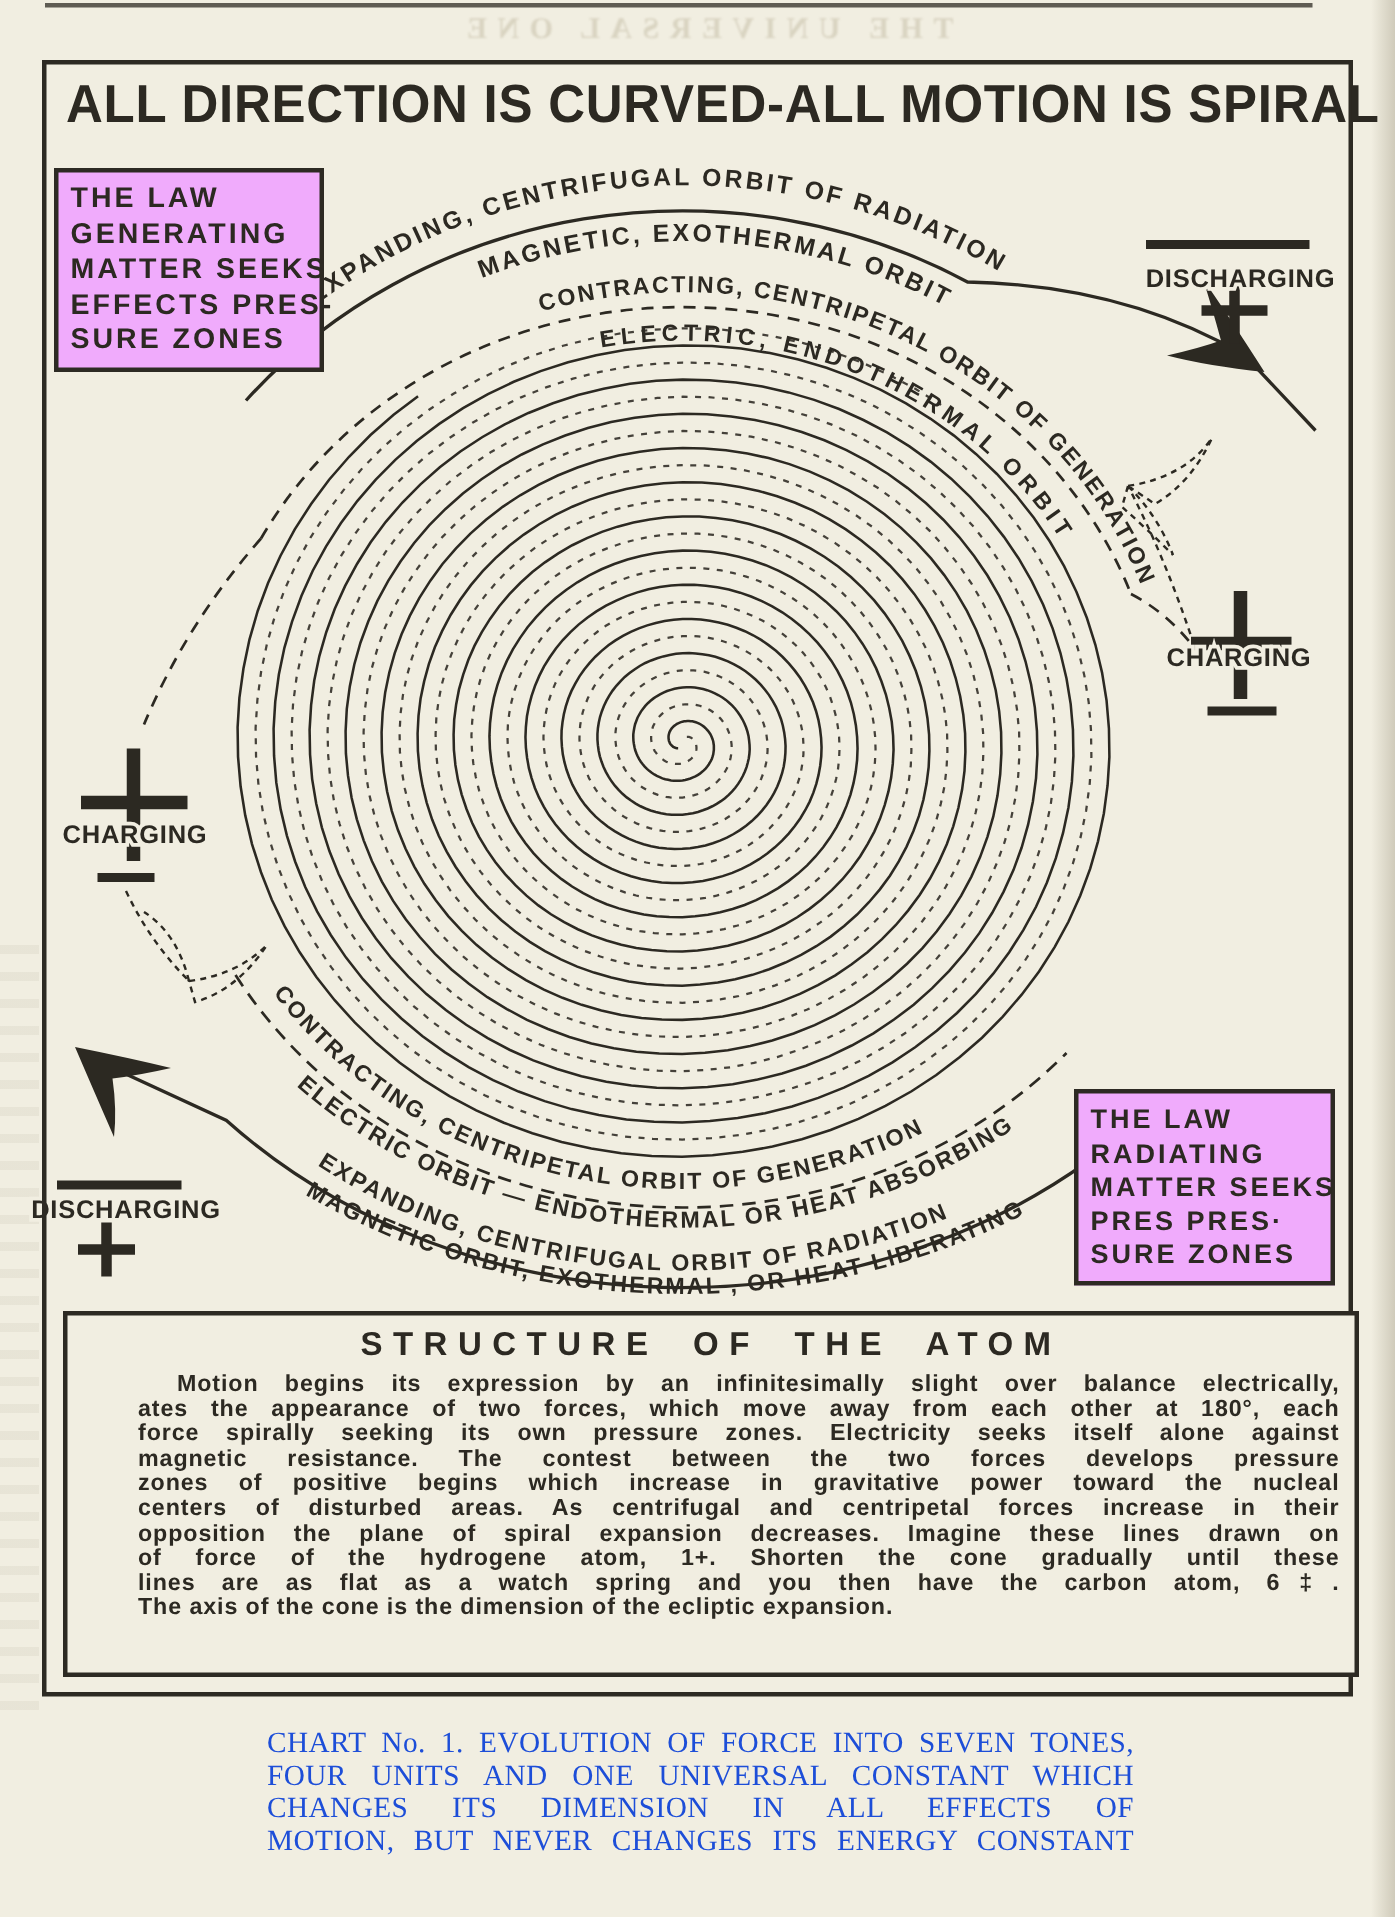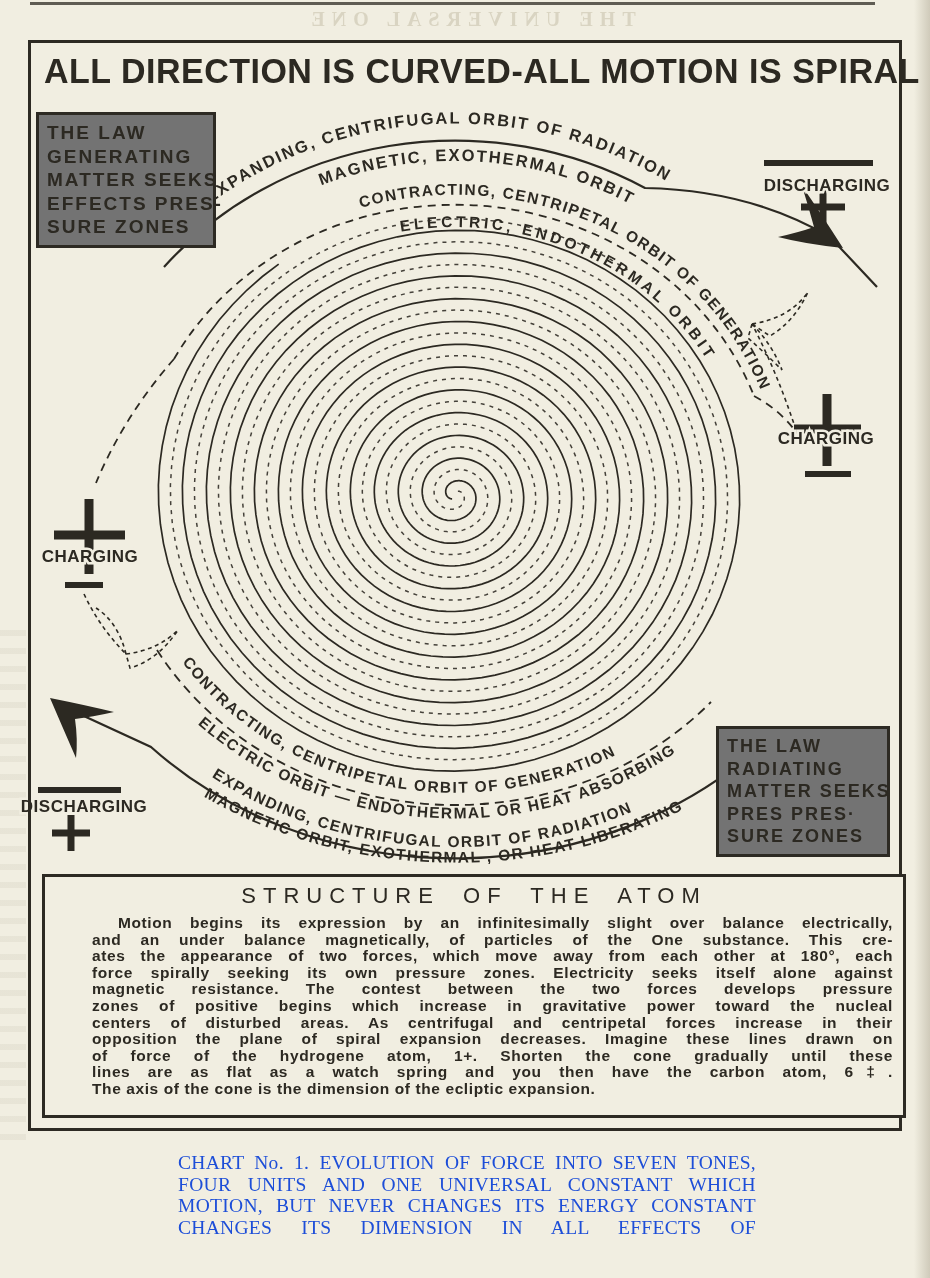--- a/index.html
+++ b/index.html
@@ -11,39 +11,39 @@
   .left-bleed{position:absolute;left:0;top:630px;width:26px;height:520px;opacity:.07;
         background:repeating-linear-gradient(to bottom,#6b6348 0 6px,transparent 6px 18px);}
   .ghost-header{position:absolute;left:285px;top:8px;width:370px;text-align:center;
         font-family:"Liberation Serif",serif;font-weight:bold;font-size:20px;letter-spacing:7px;
         color:rgba(125,112,70,.20);transform:scaleX(-1);filter:blur(.7px);}
   .chart-frame{position:absolute;left:28px;top:40px;width:868px;height:1085px;
         border:3px solid #2d2a23;}
   .chart-title{position:absolute;left:44px;top:50px;width:850px;margin:0;
         font-size:34px;font-weight:bold;letter-spacing:.5px;white-space:nowrap;
         transform:scaleY(1.05);transform-origin:top left;}
-  .law-box{position:absolute;background:#737373;border:3px solid #2d2a23;padding:6px 8px;}
+  .law-box{position:absolute;background:#f0abfc;border:3px solid #2d2a23;padding:6px 8px;}
   .law-box .ln{font-weight:bold;letter-spacing:2px;white-space:nowrap;}
   .law-generating{left:36px;top:112px;width:158px;}
   .law-generating .ln{font-size:19px;line-height:23.5px;}
   .law-radiating{left:716px;top:726px;width:152px;}
   .law-radiating .ln{font-size:18px;line-height:22.5px;}
   svg.diagram{position:absolute;left:0;top:0;}
   .ink{stroke:#2c2922;fill:none;}
   .arc-label{font-family:"Liberation Sans",sans-serif;font-weight:bold;font-size:15.5px;
         fill:#2c2922;letter-spacing:1.5px;}
   .arc-label.lg{font-size:16.5px;letter-spacing:2px;}
   .arc-label.sp{letter-spacing:3.5px;}
   .side-label{font-family:"Liberation Sans",sans-serif;font-weight:bold;font-size:17px;
         fill:#2c2922;letter-spacing:.5px;text-anchor:middle;
         paint-order:stroke;stroke:#f1eee1;stroke-width:5px;}
   .copyright{font-family:"Liberation Sans",sans-serif;font-size:44px;fill:none;}
   .structure-box{position:absolute;left:42px;top:874px;width:838px;height:234px;
         background:#f1eee1;border:3px solid #2d2a23;padding:4px 10px 0 10px;}
-  .structure-heading{text-align:center;font-weight:normal;font-size:22px;letter-spacing:7px;
+  .structure-heading{text-align:center;font-weight:bold;font-size:22px;letter-spacing:7px;
         word-spacing:10px;margin:2px 0 6px 0;}
   .structure-line{font-weight:bold;font-size:15.5px;line-height:16.6px;letter-spacing:.6px;
         text-align:justify;text-align-last:justify;margin-left:37px;}
   .structure-line.first{text-indent:26px;}
   .structure-line.last{text-align-last:left;}
   .caption{position:absolute;left:178px;top:1152px;width:578px;
         font-family:"Liberation Serif",serif;font-size:19.5px;line-height:21.6px;color:#1d4ed8;}
   .caption .cap-line{text-align:justify;text-align-last:justify;letter-spacing:.3px;}
 </style>
 </head>
@@ -145,31 +145,30 @@
     <div class="ln">THE LAW</div>
     <div class="ln">RADIATING</div>
     <div class="ln">MATTER SEEKS</div>
     <div class="ln">PRES PRES·</div>
     <div class="ln">SURE ZONES</div>
   </div>
 
   <div class="structure-box">
     <div class="structure-heading">STRUCTURE OF THE ATOM</div>
     <div class="structure-line first">Motion begins its expression by an infinitesimally slight over balance electrically,</div>
-    <div class="structure-line">and an under balance magnetically, of particles of the One substance. This cre-</div>
     <div class="structure-line">ates the appearance of two forces, which move away from each other at 180°, each</div>
     <div class="structure-line">force spirally seeking its own pressure zones. Electricity seeks itself alone against</div>
     <div class="structure-line">magnetic resistance. The contest between the two forces develops pressure</div>
     <div class="structure-line">zones of positive begins which increase in gravitative power toward the nucleal</div>
     <div class="structure-line">centers of disturbed areas. As centrifugal and centripetal forces increase in their</div>
     <div class="structure-line">opposition the plane of spiral expansion decreases. Imagine these lines drawn on</div>
     <div class="structure-line">of force of the hydrogene atom, 1+. Shorten the cone gradually until these</div>
     <div class="structure-line">lines are as flat as a watch spring and you then have the carbon atom, 6‡.</div>
     <div class="structure-line last">The axis of the cone is the dimension of the ecliptic expansion.</div>
   </div>
 
   <div class="caption">
     <div class="cap-line">CHART No. 1.  EVOLUTION OF FORCE INTO SEVEN TONES,</div>
     <div class="cap-line">FOUR UNITS AND ONE UNIVERSAL CONSTANT WHICH</div>
+    <div class="cap-line">CHANGES ITS DIMENSION IN ALL EFFECTS OF</div>
     <div class="cap-line">MOTION, BUT NEVER CHANGES ITS ENERGY CONSTANT</div>
-    <div class="cap-line">CHANGES ITS DIMENSION IN ALL EFFECTS OF</div>
   </div>
 </div>
 
 </body></html>

